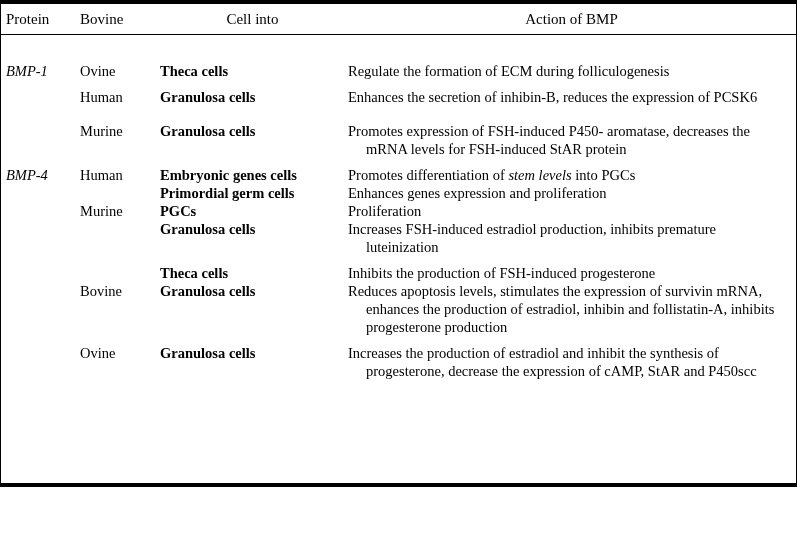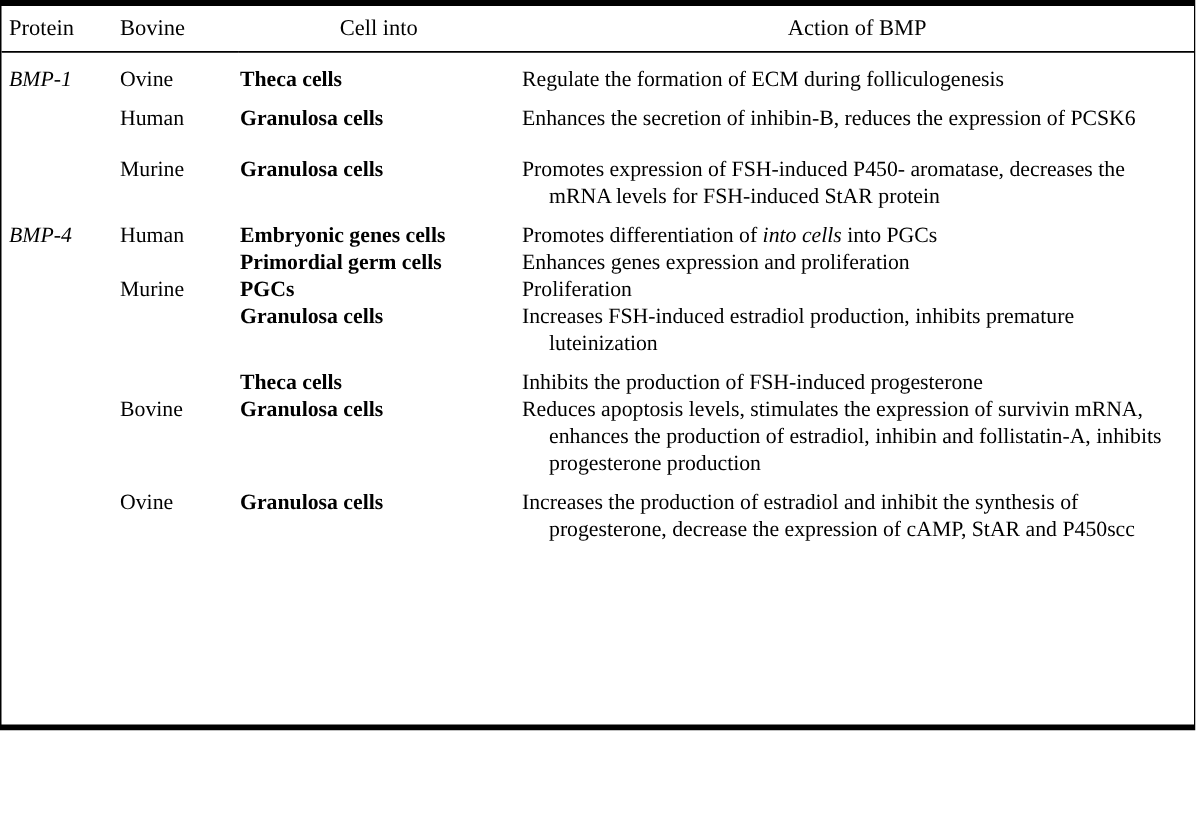--- a/index.html
+++ b/index.html
@@ -51,21 +51,21 @@
   th.h-protein  { text-align: left;   padding-left: 5px; }
   th.h-species  { text-align: left;   padding-left: 2px; }
   th.h-celltype { text-align: center; }
   th.h-action   { }
 
   tbody td {
     vertical-align: top;
     padding: 0;
     border: none;
   }
-  tbody tr.first-body-row > td { padding-top: 9px; }
+  tbody tr.first-body-row > td { padding-top: 27px; }
 
   td.d-protein  { padding-left: 5px;  font-style: italic; white-space: nowrap; }
   td.d-species  { padding-left: 2px;  white-space: nowrap; }
   td.d-celltype { padding-left: 1px; font-weight: bold; }
   td.d-action   {
     padding-left: 2px;
     padding-right: 6px;
     text-indent: -18px;
     margin-left: 0;
     padding-left: 20px;
@@ -134,21 +134,21 @@
         <tr class="spacer-row">
           <td></td>
           <td></td>
           <td></td>
           <td></td>
         </tr>
         <tr>
           <td class="d-protein">BMP-4</td>
           <td class="d-species">Human</td>
           <td class="d-celltype">Embryonic genes cells</td>
-          <td class="d-action">Promotes differentiation of <em>into cells</em> into PGCs</td>
+          <td class="d-action">Promotes differentiation of <em>stem levels</em> into PGCs</td>
         </tr>
         <tr>
           <td class="d-protein"></td>
           <td class="d-species"></td>
           <td class="d-celltype">Primordial germ cells</td>
           <td class="d-action">Enhances genes expression and proliferation</td>
         </tr>
         <tr>
           <td class="d-protein"></td>
           <td class="d-species">Murine</td>

